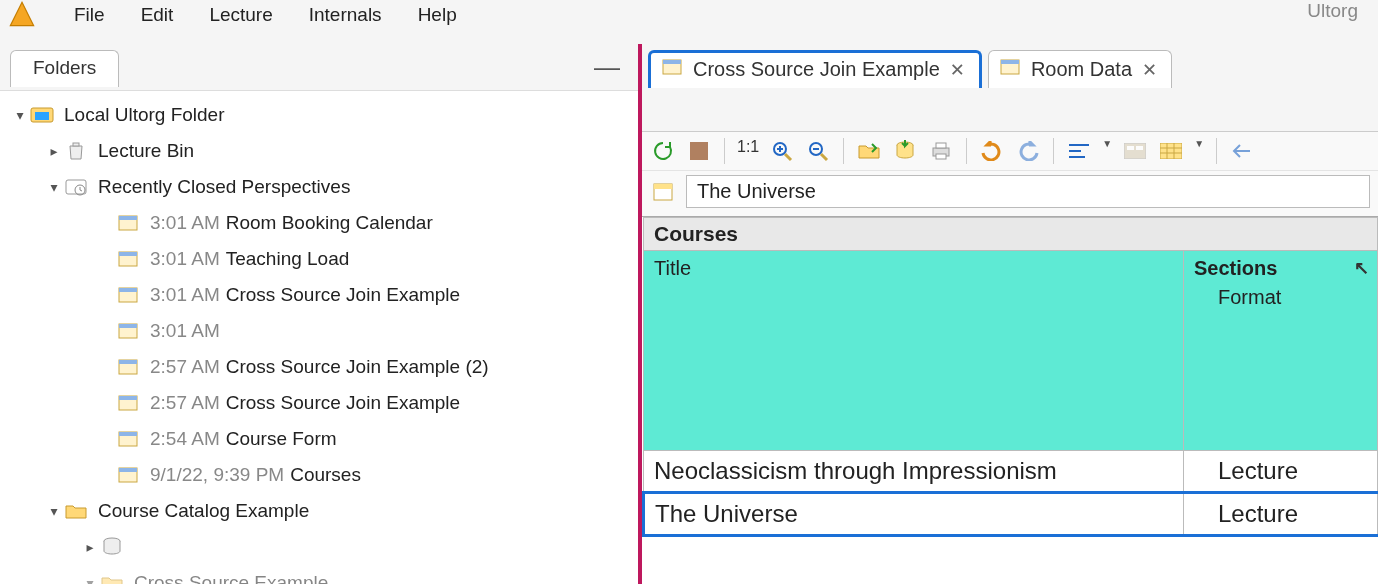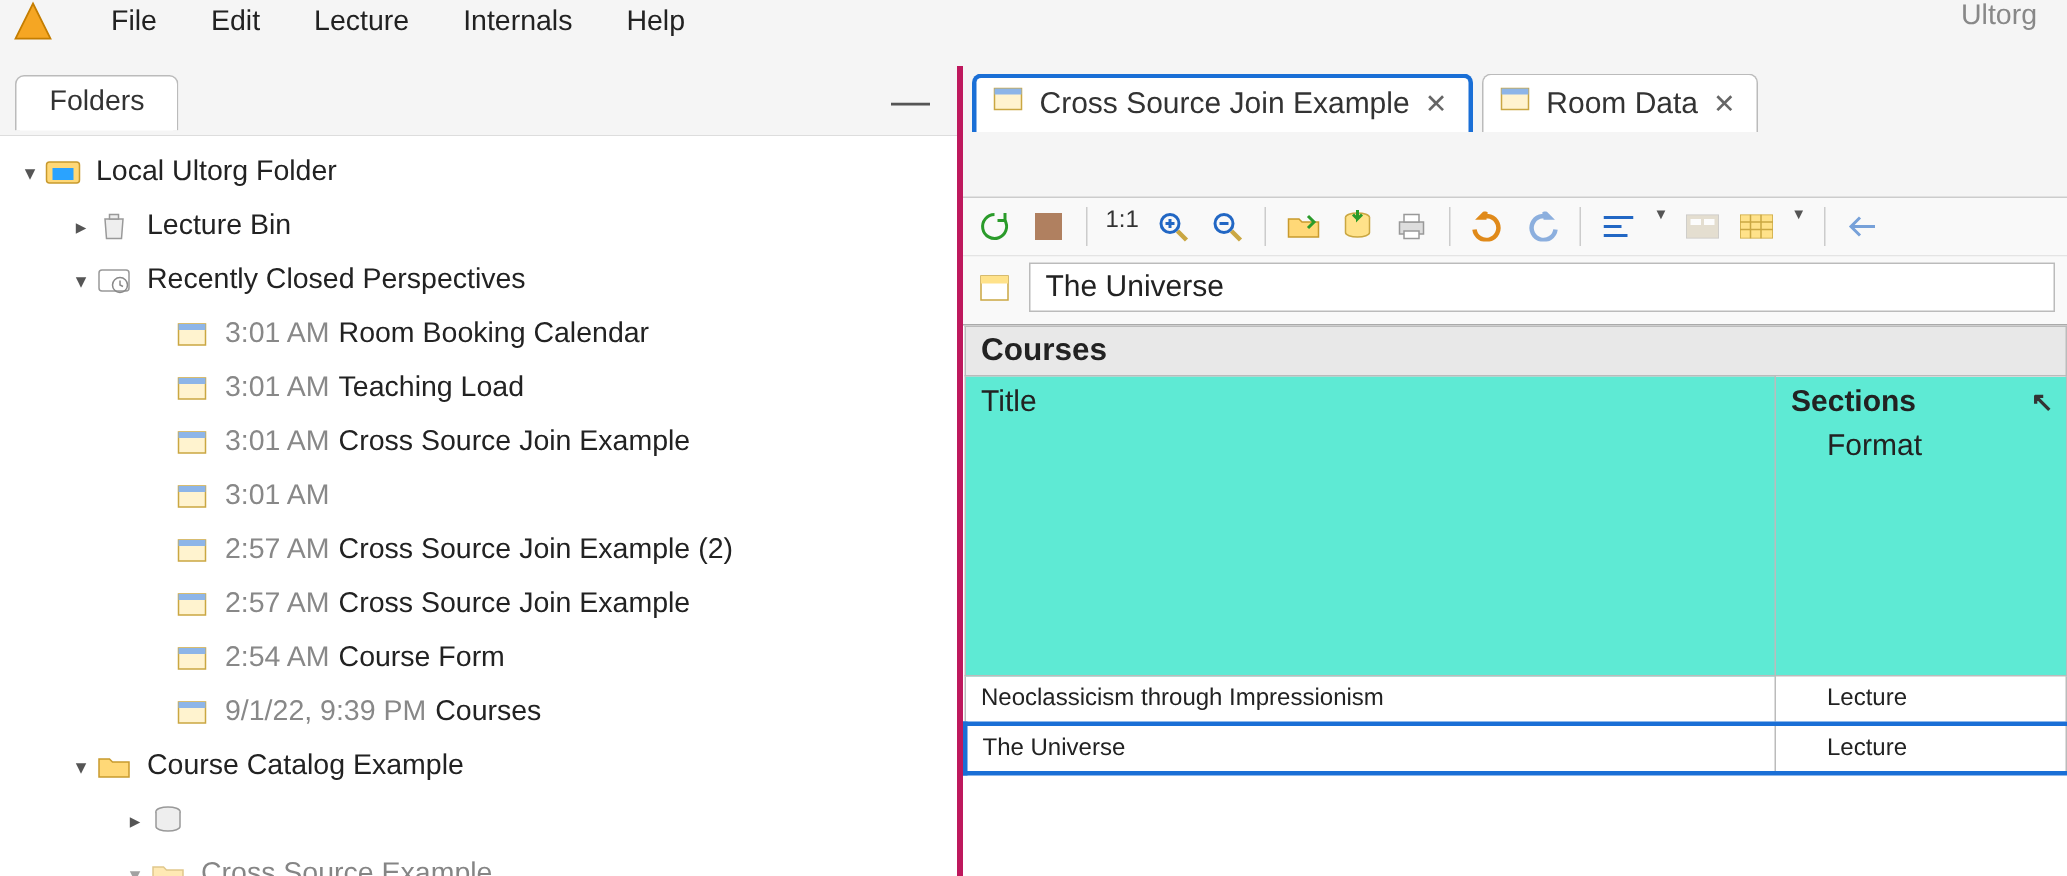--- a/index.html
+++ b/index.html
@@ -163,21 +163,21 @@
     flex: 1;
     background: #fff;
     border-top: 1px solid #aaa;
     position: relative;
     overflow: hidden;
   }
   .grid table { border-collapse: collapse; width: 100%; }
   .grid th, .grid td {
     border: 1px solid #bbb;
     text-align: left;
-    font-size: 16px;
+    font-size: 24px;
     padding: 6px 10px;
     vertical-align: top;
     color: #222;
   }
   .grid .title-col { width: 540px; }
   .grid .superheader th {
     background: #e8e8e8;
     font-weight: bold;
     font-size: 21px;
     padding: 4px 10px;

